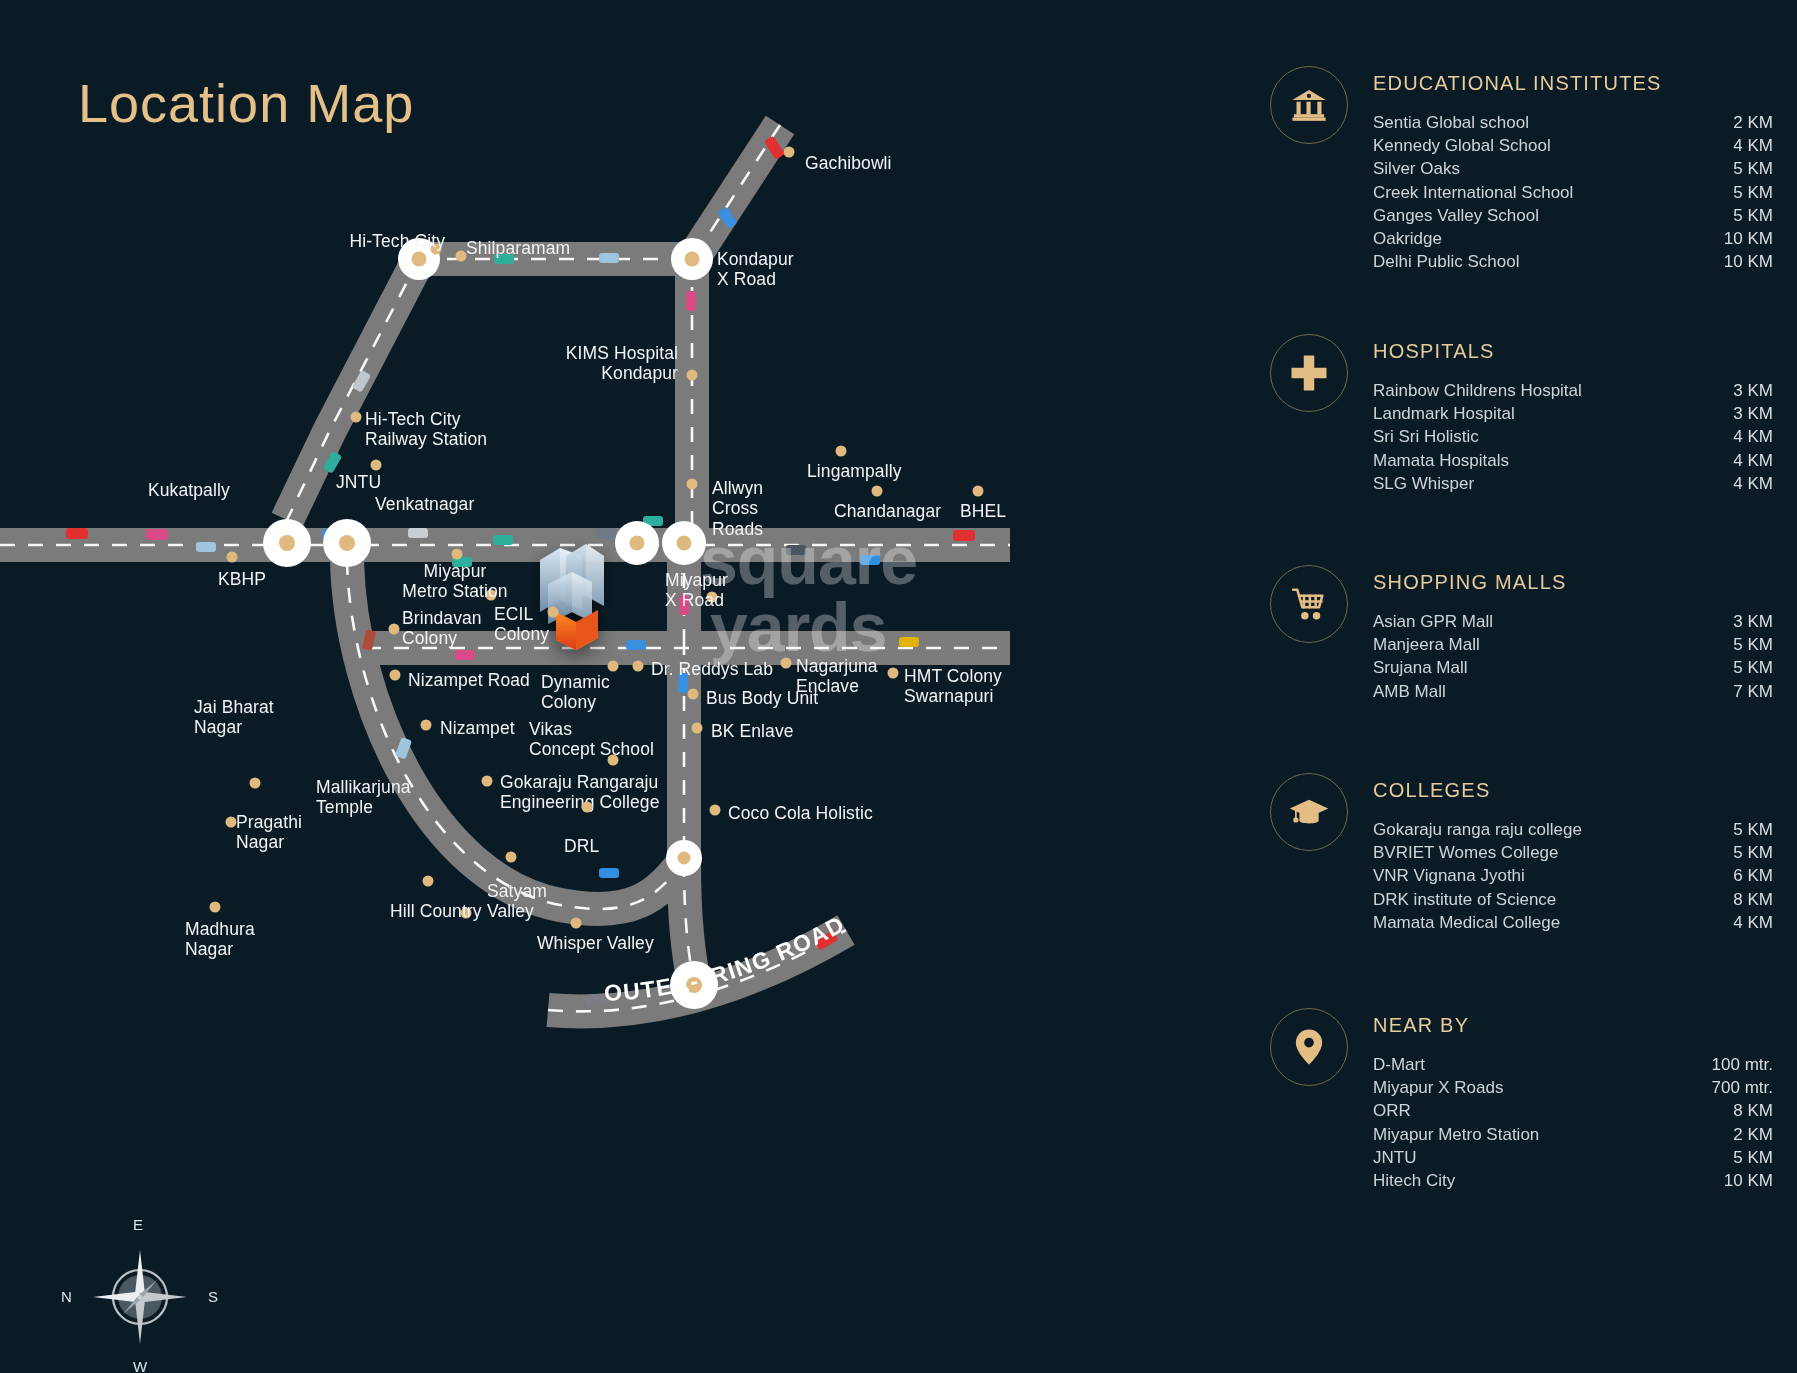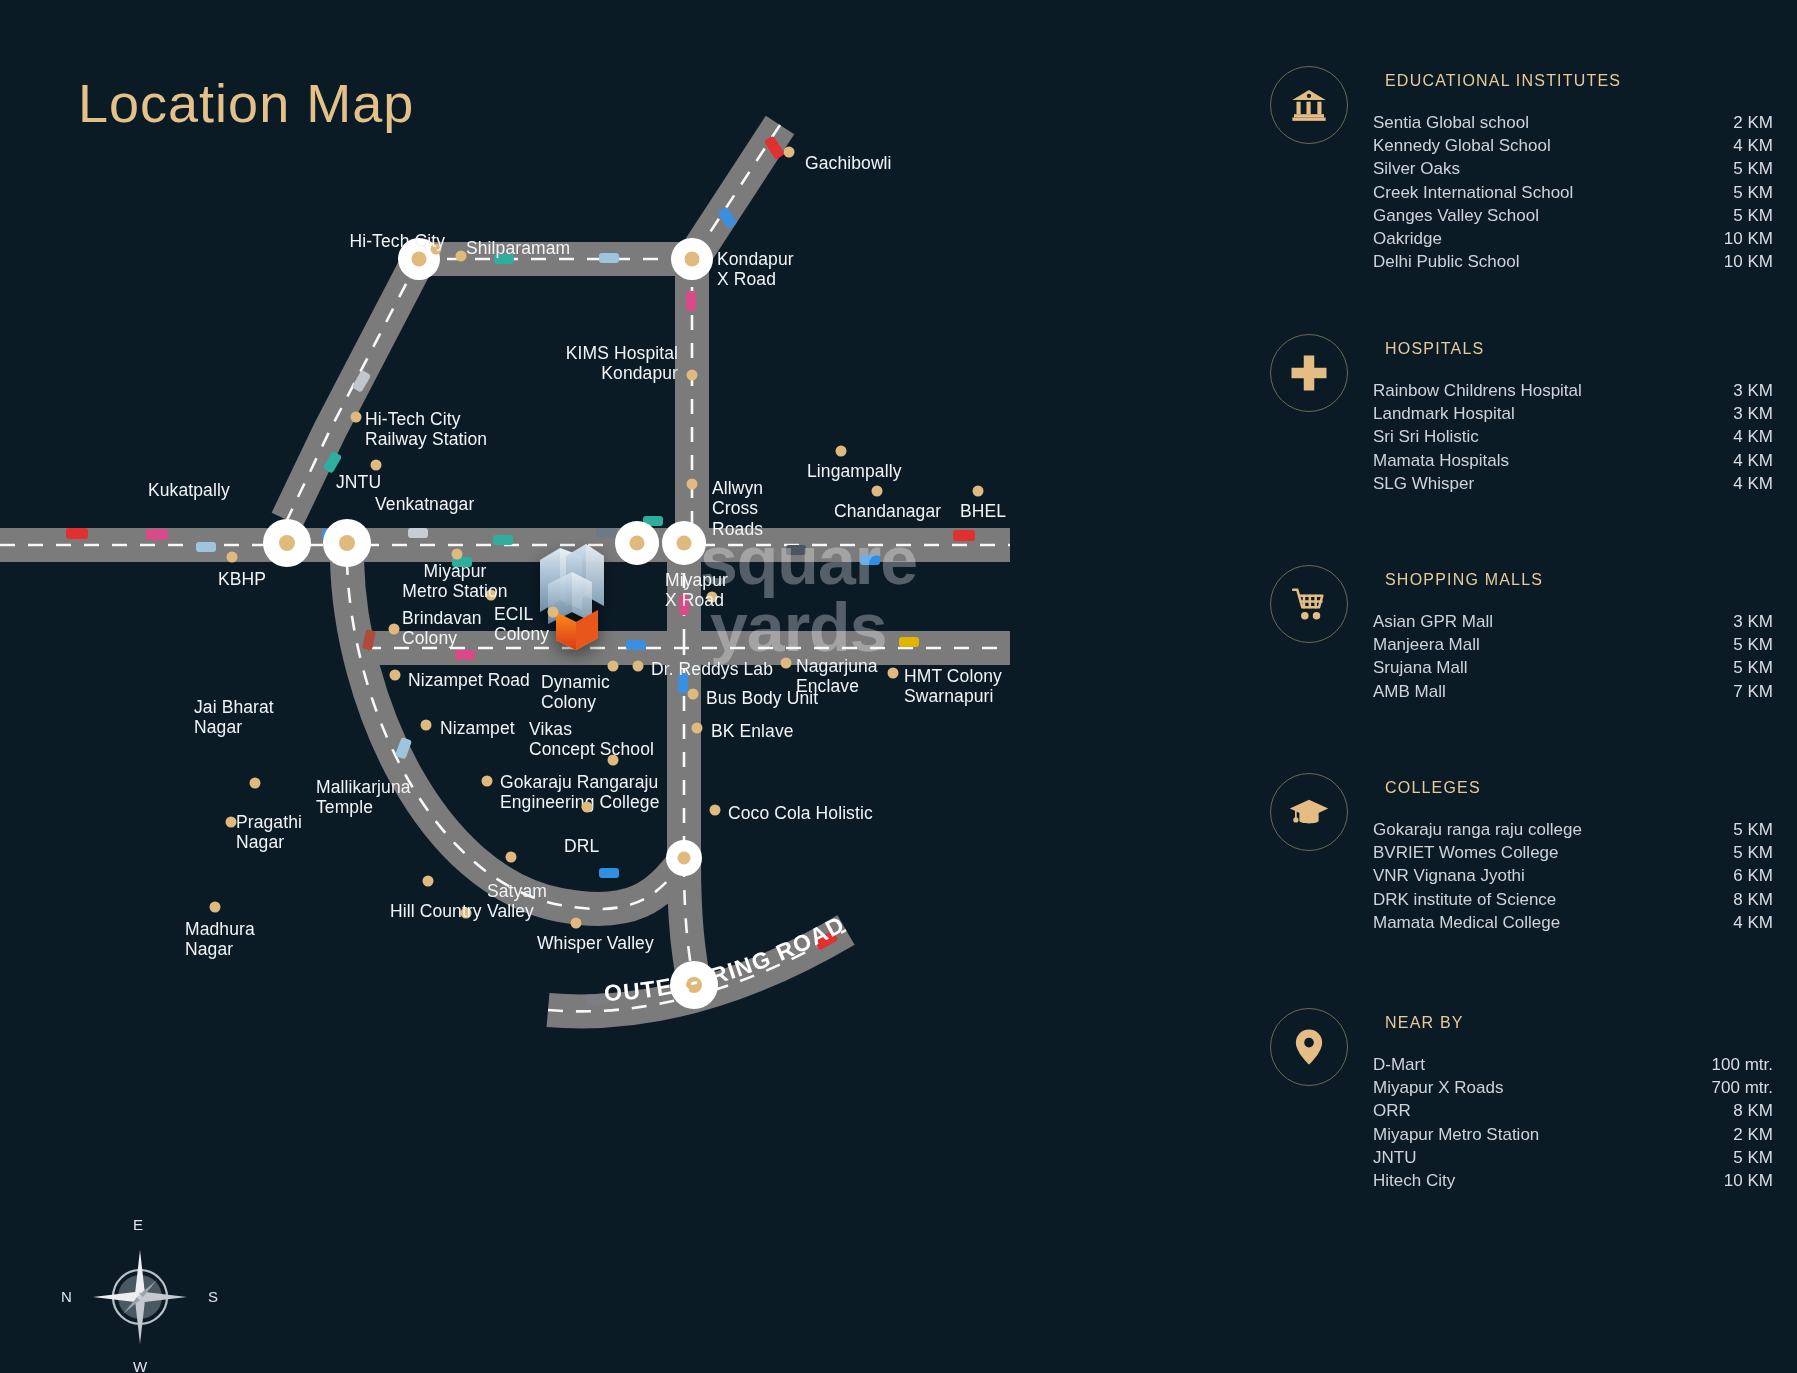--- a/index.html
+++ b/index.html
@@ -39,22 +39,22 @@
   
   #compass{position:absolute;left:75px;top:1232px;width:130px;height:130px;}
   .comp-l{position:absolute;color:#dfe3e6;font-size:15px;}
 
   
   #sidebar{position:absolute;left:1255px;top:0;width:542px;height:1373px;}
   .sec{position:absolute;left:0;width:542px;}
   .sec-icon{position:absolute;left:15px;top:0;width:76px;height:76px;
             border-radius:50%;border:1px solid #6d6a52;
             display:flex;align-items:center;justify-content:center;}
-  .sec-head{position:absolute;left:130px;top:6px;
-            font-size:16px;letter-spacing:1.2px;color:#e7cb9b;font-weight:400;}
+  .sec-head{position:absolute;left:118px;top:6px;
+            font-size:20px;letter-spacing:1.2px;color:#e7cb9b;font-weight:400;}
   .rows{position:absolute;left:118px;top:45px;width:400px;}
   .row{display:flex;justify-content:space-between;font-size:17px;
        line-height:23.2px;color:#cfd4d8;}
   .row .nm{width:234px;flex:0 0 234px;}
   .row .ds{color:#d9dde0;}
 </style>
 </head>
 <body>
 
 <div id="stage">

